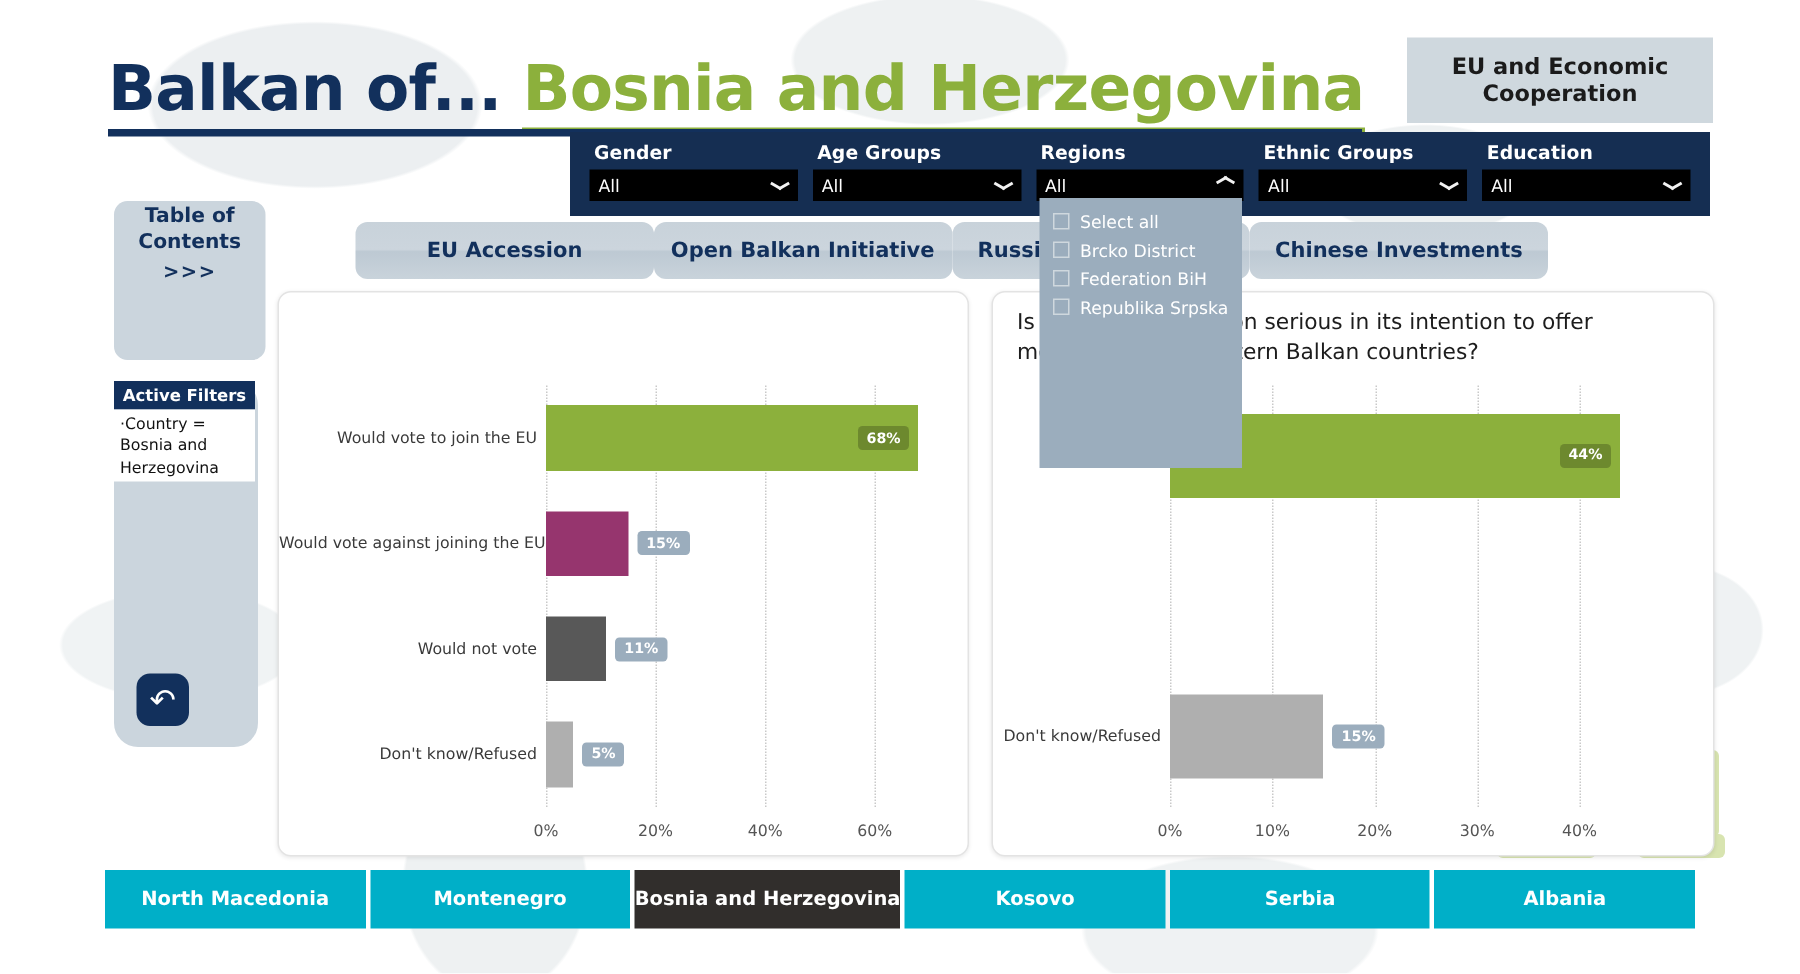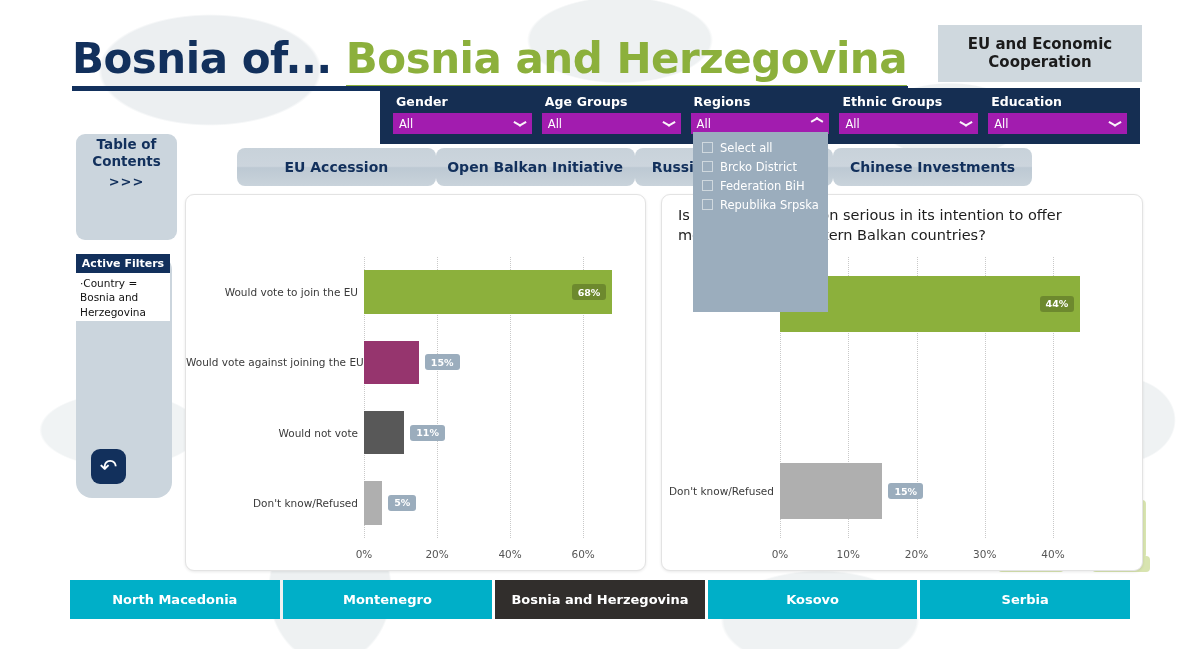--- a/index.html
+++ b/index.html
@@ -67,21 +67,21 @@
     z-index: 20;
   }
   .filter {
     flex: 1; padding: 0 5px;
   }
   .filter-label {
     color: #ffffff; font-size: 12.5px; font-weight: bold;
     margin-bottom: 4px; padding-left: 3px; letter-spacing: 0.1px;
   }
   .filter-select {
-    height: 21px; background: #a21caf;
+    height: 21px; background: #000000;
     display: flex; align-items: center; justify-content: space-between;
     padding: 0 6px; color: #ffffff; font-size: 11.5px;
     cursor: pointer;
   }
   .chev { width: 12px; height: 7px; position: relative; opacity: .95; }
   .chev::before, .chev::after {
     content: ""; position: absolute; top: 1px; width: 8px; height: 1.6px;
     background: #ffffff;
   }
   .chev::before { left: 0; transform: rotate(30deg); transform-origin: left center; }
@@ -208,21 +208,21 @@
   }
   .country-tab.active { background: #312e2c; }
 </style>
 </head>
 <body>
 
 <div class="watermark"></div>
 
 <div class="header">
   <div class="title-wrap">
-    <span class="title-main">Bosnia of...</span>
+    <span class="title-main">Balkan of...</span>
     <span class="title-country">Bosnia and Herzegovina</span>
   </div>
   <div class="title-rule"></div>
   <div class="section-badge">EU and Economic Cooperation</div>
 </div>
 
 <div class="filter-bar">
   <div class="filter">
     <div class="filter-label">Gender</div>
     <div class="filter-select">
@@ -361,13 +361,14 @@
       </div>
     </div>
 </div>
 
 <div class="country-bar">
   <div class="country-tab">North Macedonia</div>
   <div class="country-tab">Montenegro</div>
   <div class="country-tab active">Bosnia and Herzegovina</div>
   <div class="country-tab">Kosovo</div>
   <div class="country-tab">Serbia</div>
+  <div class="country-tab">Albania</div>
 </div>
 
 </body></html>

